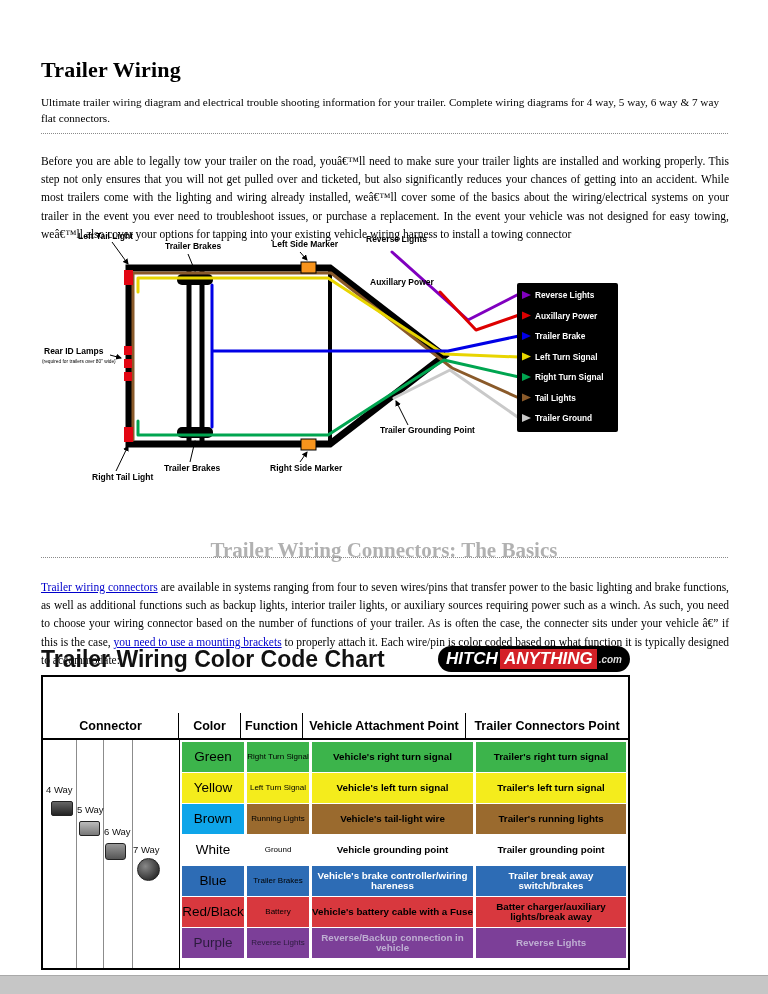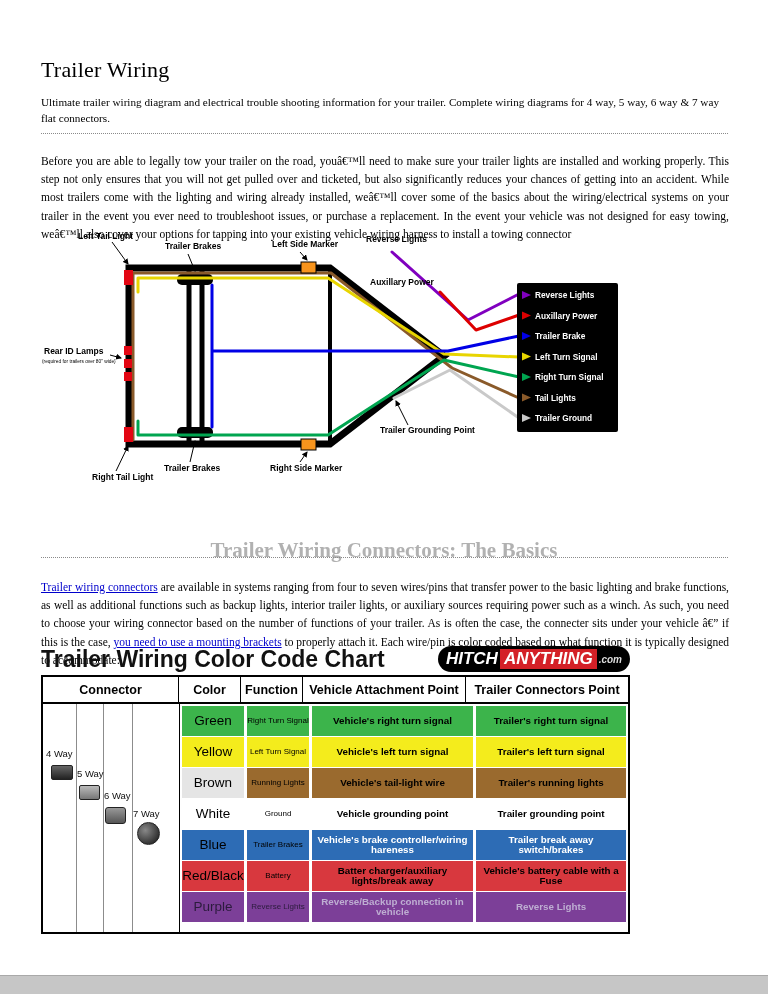--- a/index.html
+++ b/index.html
@@ -2,21 +2,21 @@
 <html><head>
 <meta charset="utf-8">
 <style>
   html,body{margin:0;padding:0;}
   body{width:768px;height:994px;position:relative;background:#ffffff;overflow:hidden;
        font-family:"Liberation Serif", serif; color:#000;}
 
   .abs{position:absolute;}
 
   
-  .page-title{left:41px;top:42px;font-size:22px;font-weight:normal;letter-spacing:.2px;}
+  .page-title{left:41px;top:42px;font-size:22px;font-weight:bold;letter-spacing:.2px;}
   .intro{left:41px;top:84px;width:686px;font-size:11.2px;line-height:1.38;}
   .sep{border-top:1px dotted #8a8a8a;width:687px;left:41px;height:0;}
   .sep1{top:133px;}
   .sep2{top:557px;}
   .body1{left:41px;top:140px;width:688px;font-size:11.5px;line-height:1.6;text-align:justify;}
   .section-h{left:0;top:521px;width:768px;text-align:center;font-size:21px;color:#b1b1b1;}
   .body2{left:41px;top:566px;width:688px;font-size:11.5px;line-height:1.6;text-align:justify;}
   .body2 a{text-decoration:underline;cursor:pointer;}
 
   
@@ -33,21 +33,21 @@
   .chart-titlebar{height:32px;display:flex;align-items:center;justify-content:space-between;}
   .chart-title{font-size:23px;font-weight:bold;color:#111;}
   .logo{background:#000;color:#fff;font-style:italic;font-weight:bold;
         padding:3px 8px;border-radius:13px;display:flex;align-items:center;gap:2px;}
   .logo .l1{font-size:17px;color:#fff;}
   .logo .l2{font-size:17px;color:#fff;background:#d42027;padding:0 4px;}
   .logo .l3{font-size:10px;color:#dddddd;}
 
   .ctable{border:2px solid #000;}
   .thead{display:grid;grid-template-columns:136px 62px 62px 163px 1fr;height:25px;
-         border-bottom:2px solid #000;font-weight:bold;font-size:12.5px;}
+         border-bottom:2px solid #000;font-weight:bold;font-size:12.5px;margin-top:36px;}
   .hcell{display:flex;align-items:center;justify-content:center;border-right:1px solid #000;}
   .hcell:last-child{border-right:none;}
 
   .tbody{display:flex;}
   .connector-col{width:136px;border-right:1px solid #000;position:relative;background:#fff;}
   .connector-col .vline{position:absolute;top:0;bottom:0;width:0;border-left:1px solid #8c8c8c;}
   .cw-label{position:absolute;font-size:9.5px;color:#111;}
   .conn-icon{position:absolute;border:1px solid #222;}
   .i4{left:8px;top:61px;width:20px;height:13px;background:linear-gradient(180deg,#666,#222);border-radius:2px;}
   .i5{left:36px;top:81px;width:19px;height:13px;background:linear-gradient(180deg,#bbb,#777);border-radius:2px;}
@@ -208,42 +208,42 @@
           <div class="cell veh" style="background-color: rgb(60, 180, 75); color: rgb(0, 0, 0);">Vehicle's right turn signal</div>
           <div class="cell trl" style="background-color: rgb(60, 180, 75); color: rgb(0, 0, 0);">Trailer's right turn signal</div>
         </div>
         <div class="crow">
           <div class="cell name" style="background-color: rgb(244, 236, 28); color: rgb(0, 0, 0);">Yellow</div>
           <div class="cell fn" style="background-color: rgb(244, 236, 28); color: rgb(0, 0, 0);">Left Turn Signal</div>
           <div class="cell veh" style="background-color: rgb(244, 236, 28); color: rgb(0, 0, 0);">Vehicle's left turn signal</div>
           <div class="cell trl" style="background-color: rgb(244, 236, 28); color: rgb(0, 0, 0);">Trailer's left turn signal</div>
         </div>
         <div class="crow">
-          <div class="cell name" style="background-color: #e5e5e5; color: rgb(0, 0, 0);">Brown</div>
+          <div class="cell name" style="background-color: #0ea5e9; color: rgb(0, 0, 0);">Brown</div>
           <div class="cell fn" style="background-color: rgb(154, 106, 46); color: rgb(0, 0, 0);">Running Lights</div>
           <div class="cell veh" style="background-color: rgb(154, 106, 46); color: rgb(0, 0, 0);">Vehicle's tail-light wire</div>
           <div class="cell trl" style="background-color: rgb(154, 106, 46); color: rgb(0, 0, 0);">Trailer's running lights</div>
         </div>
         <div class="crow">
           <div class="cell name" style="background-color: rgb(255, 255, 255); color: rgb(0, 0, 0);">White</div>
           <div class="cell fn" style="background-color: rgb(255, 255, 255); color: rgb(0, 0, 0);">Ground</div>
           <div class="cell veh" style="background-color: rgb(255, 255, 255); color: rgb(0, 0, 0);">Vehicle grounding point</div>
           <div class="cell trl" style="background-color: rgb(255, 255, 255); color: rgb(0, 0, 0);">Trailer grounding point</div>
         </div>
         <div class="crow">
           <div class="cell name" style="background-color: rgb(45, 108, 181); color: rgb(0, 0, 0);">Blue</div>
           <div class="cell fn" style="background-color: rgb(45, 108, 181); color: rgb(0, 0, 0);">Trailer Brakes</div>
           <div class="cell veh" style="background-color: rgb(45, 108, 181); color: rgb(255, 255, 255);">Vehicle's brake controller/wiring hareness</div>
           <div class="cell trl" style="background-color: rgb(45, 108, 181); color: rgb(255, 255, 255);">Trailer break away switch/brakes</div>
         </div>
         <div class="crow">
           <div class="cell name" style="background-color: rgb(216, 56, 62); color: rgb(0, 0, 0);">Red/Black</div>
           <div class="cell fn" style="background-color: rgb(216, 56, 62); color: rgb(0, 0, 0);">Battery</div>
+          <div class="cell veh" style="background-color: rgb(216, 56, 62); color: rgb(0, 0, 0);">Vehicle's battery cable with a Fuse</div>
           <div class="cell trl" style="background-color: rgb(216, 56, 62); color: rgb(0, 0, 0);">Batter charger/auxiliary lights/break away</div>
-          <div class="cell veh" style="background-color: rgb(216, 56, 62); color: rgb(0, 0, 0);">Vehicle's battery cable with a Fuse</div>
         </div>
         <div class="crow">
           <div class="cell name" style="background-color: rgb(124, 63, 152); color: rgb(43, 27, 61);">Purple</div>
           <div class="cell fn" style="background-color: rgb(124, 63, 152); color: rgb(43, 27, 61);">Reverse Lights</div>
           <div class="cell veh" style="background-color: rgb(124, 63, 152); color: rgb(190, 174, 210);">Reverse/Backup connection in vehicle</div>
           <div class="cell trl" style="background-color: rgb(124, 63, 152); color: rgb(190, 174, 210);">Reverse Lights</div>
         </div>
       </div>
     </div>
   </div>

